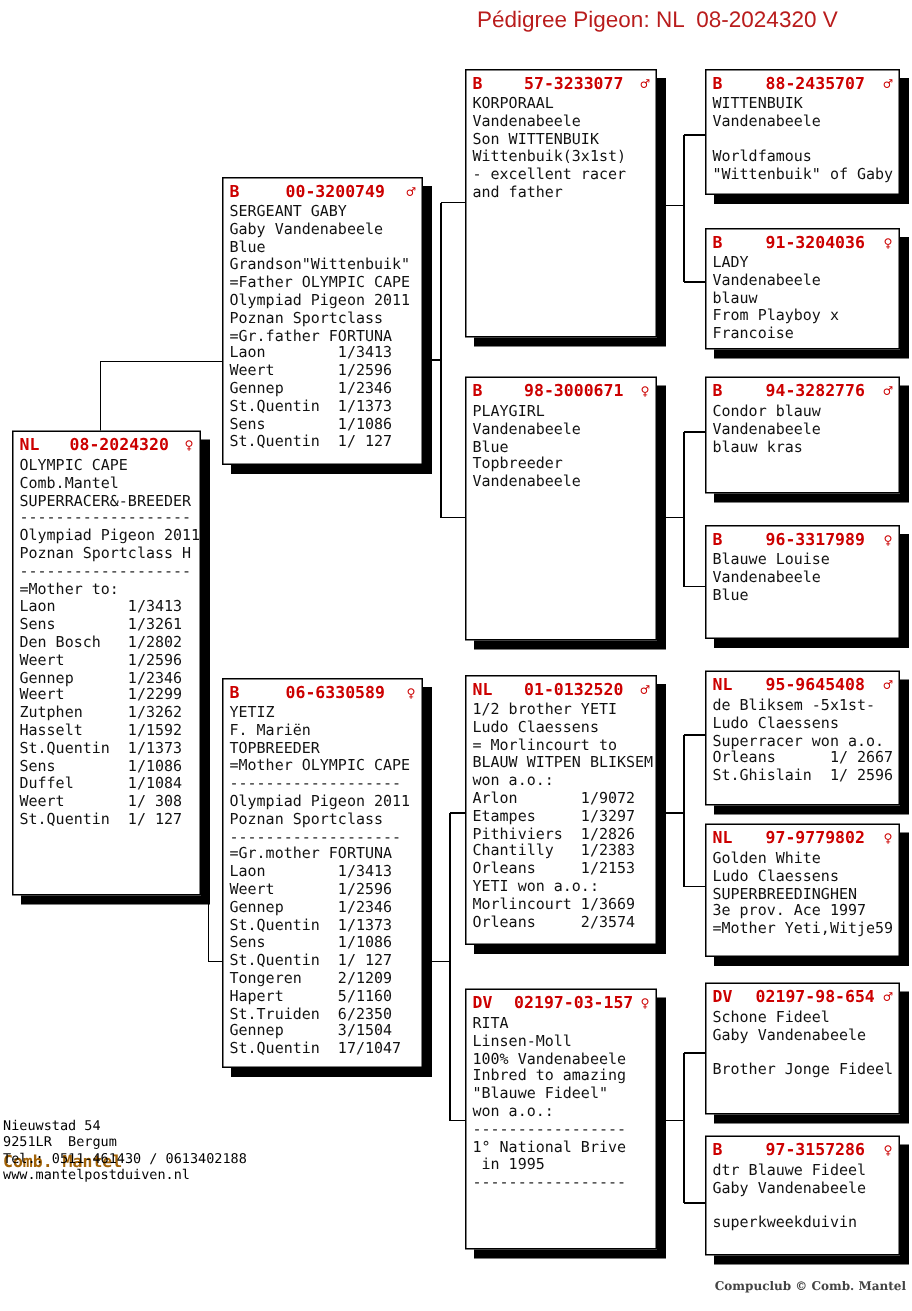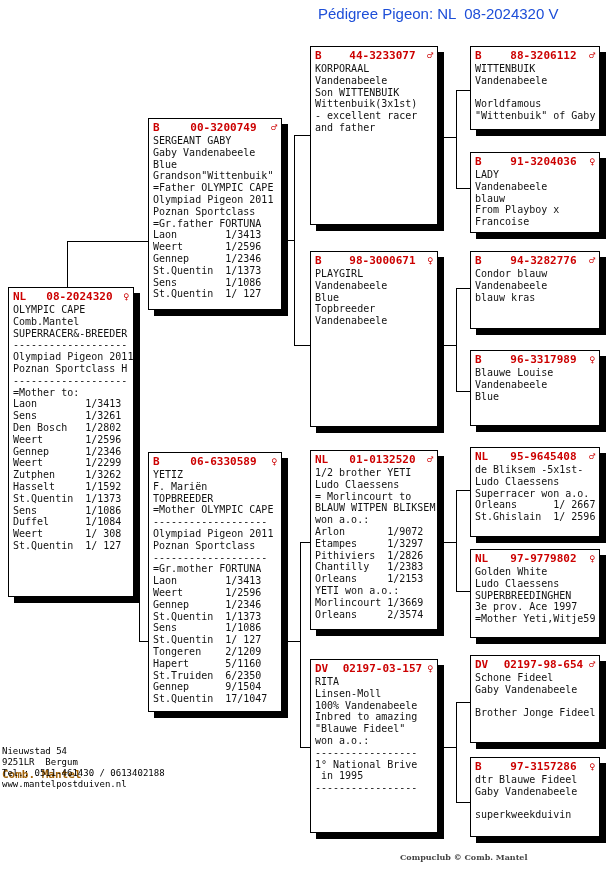--- a/index.html
+++ b/index.html
@@ -4,21 +4,21 @@
 <style>
   html,body{margin:0;padding:0;}
   body{
     width:608px;height:874px;position:relative;background:#ffffff;
     font-family:"DejaVu Sans Mono", monospace;color:#111;
     overflow:hidden;
   }
   .title{
     position:absolute;left:318px;top:5px;
     font-family:"Liberation Sans", sans-serif;
-    font-size:15px;color:#1d4ed8;white-space:pre;
+    font-size:15px;color:#b91c1c;white-space:pre;
   }
   .connectors{position:absolute;left:0;top:0;}
   .box{
     position:absolute;background:#fff;border:1px solid #000;
     box-shadow:6px 6px 0 #000;box-sizing:border-box;overflow:hidden;
   }
   .hdr{
     display:flex;align-items:baseline;padding:2px 4px 0 4px;
     color:#cc0000;font-weight:bold;font-size:11px;line-height:13px;
   }
@@ -30,21 +30,21 @@
   .footer-name{
     position:absolute;left:2px;top:768px;
     font-size:11px;font-weight:bold;color:#a16207;white-space:pre;
   }
   .footer-lines{
     position:absolute;left:2px;top:746px;
     font-size:9px;line-height:11px;color:#000;
   }
   .footer-lines .ln{min-height:11px;}
   .credit{
-    position:absolute;left:400px;top:852px;width:204px;text-align:left;
+    position:absolute;left:400px;top:852px;width:204px;text-align:right;
     font-family:"DejaVu Serif", serif;font-size:8px;font-weight:bold;color:#444;
   }
 </style>
 </head>
 <body>
 
 <div class="page">
 
   <div class="title">Pédigree Pigeon: NL  08-2024320 V</div>
 
@@ -132,29 +132,29 @@
         <div class="ln">=Gr.mother FORTUNA</div>
         <div class="ln">Laon        1/3413</div>
         <div class="ln">Weert       1/2596</div>
         <div class="ln">Gennep      1/2346</div>
         <div class="ln">St.Quentin  1/1373</div>
         <div class="ln">Sens        1/1086</div>
         <div class="ln">St.Quentin  1/ 127</div>
         <div class="ln">Tongeren    2/1209</div>
         <div class="ln">Hapert      5/1160</div>
         <div class="ln">St.Truiden  6/2350</div>
-        <div class="ln">Gennep      9/1504</div>
+        <div class="ln">Gennep      3/1504</div>
         <div class="ln">St.Quentin  17/1047</div>
       </div>
   </div>
 
   <div class="box" style="left:310px;top:46px;width:128px;height:179px">
     <div class="hdr">
       <span class="cc">B</span>
-      <span class="ring">44-3233077</span>
+      <span class="ring">57-3233077</span>
       <span class="sex">♂</span>
     </div>
     <div class="body">
         <div class="ln">KORPORAAL</div>
         <div class="ln">Vandenabeele</div>
         <div class="ln">Son WITTENBUIK</div>
         <div class="ln">Wittenbuik(3x1st)</div>
         <div class="ln">- excellent racer</div>
         <div class="ln">and father</div>
       </div>
@@ -214,21 +214,21 @@
         <div class="ln">-----------------</div>
         <div class="ln">1° National Brive</div>
         <div class="ln"> in 1995</div>
         <div class="ln">-----------------</div>
       </div>
   </div>
 
   <div class="box" style="left:470px;top:46px;width:130px;height:84px">
     <div class="hdr">
       <span class="cc">B</span>
-      <span class="ring">88-3206112</span>
+      <span class="ring">88-2435707</span>
       <span class="sex">♂</span>
     </div>
     <div class="body">
         <div class="ln">WITTENBUIK</div>
         <div class="ln">Vandenabeele</div>
         <div class="ln"> </div>
         <div class="ln">Worldfamous</div>
         <div class="ln">"Wittenbuik" of Gaby</div>
       </div>
   </div>

